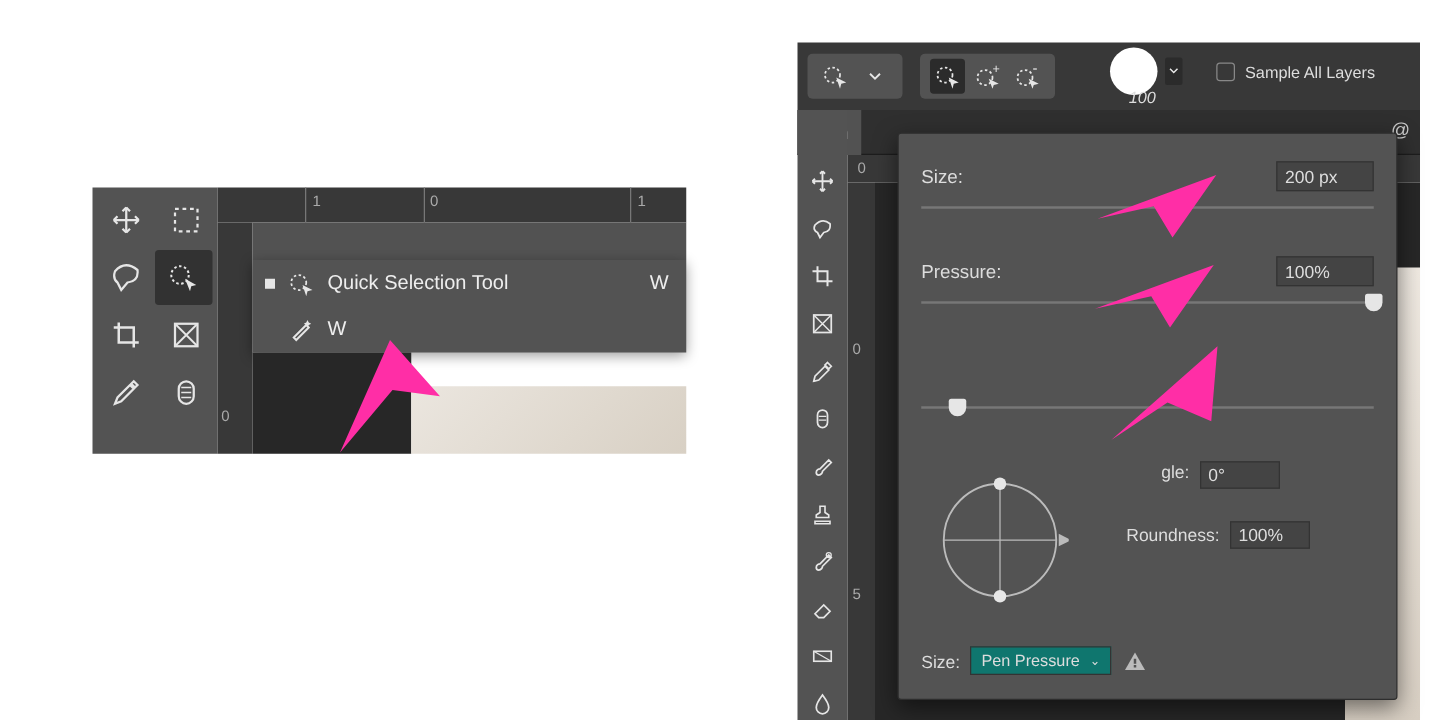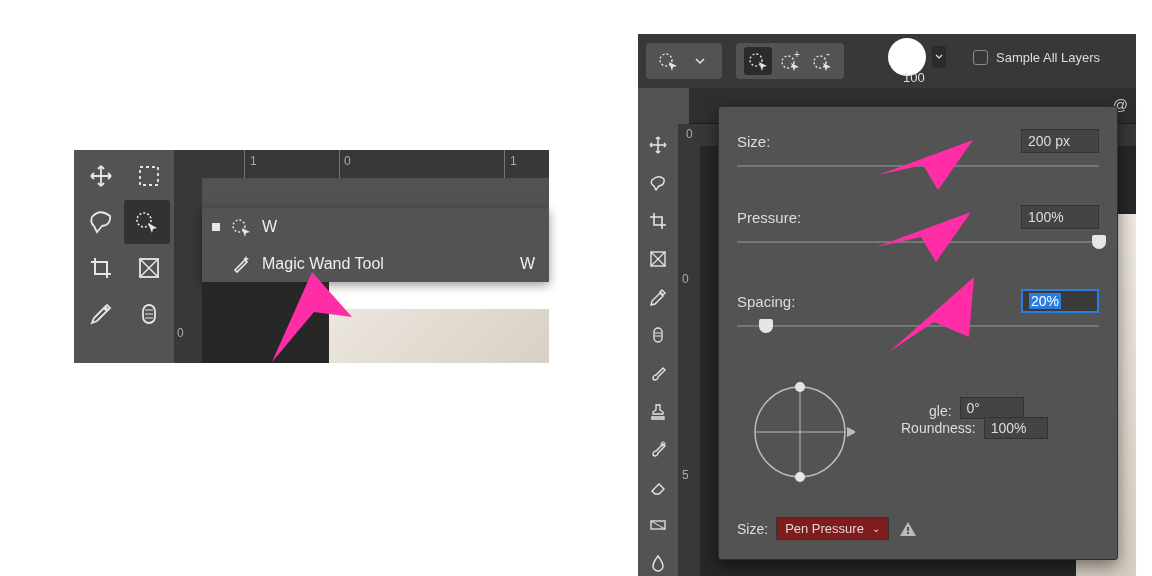--- a/index.html
+++ b/index.html
@@ -27,21 +27,21 @@
 
   
   .rightpanel{position:absolute;left:638px;top:34px;width:498px;height:542px;}
   .topbar{position:absolute;left:0;top:0;width:498px;height:54px;background:#383838;display:flex;align-items:center;}
   .tb-group{display:flex;align-items:center;margin-left:8px;background:#535353;border-radius:4px;padding:4px 6px;}
   .tb-icon{width:28px;height:28px;display:flex;align-items:center;justify-content:center;margin:0 2px;}
   .tb-icon.dark{background:#2b2b2b;border-radius:3px;}
   .circle-brush{position:absolute;left:250px;top:4px;width:38px;height:38px;border-radius:50%;background:#fff;}
   .size-chip{position:absolute;left:292px;top:12px;display:flex;align-items:center;}
   .size-chip .dd{width:14px;height:22px;background:#2b2b2b;border-radius:2px;margin-left:2px;display:flex;align-items:center;justify-content:center;}
-  .size-lbl{font-size:13px;color:#ddd;margin-left:3px;}
+  .size-lbl{font-size:13px;color:#ddd;margin-left:3px;font-style:italic;}
   .chk{position:absolute;left:335px;top:16px;display:flex;align-items:center;}
   .chkbox{width:15px;height:15px;border:1px solid #888;border-radius:3px;margin-right:8px;}
   .tabstrip{position:absolute;left:0;top:54px;width:498px;height:36px;background:#2f2f2f;border-bottom:1px solid #1d1d1d;}
   .tab{position:absolute;left:0;top:0;height:36px;background:#525252;display:flex;align-items:center;padding:0 10px;color:#ccc;font-size:14px;}
   .tab .x{margin-right:8px;color:#ccc;}
   .at{position:absolute;right:8px;top:8px;color:#ccc;font-size:15px;}
   .sidebar-right{position:absolute;left:0;top:54px;width:40px;height:488px;background:#535353;}
   .sb-icon{width:40px;height:38px;display:flex;align-items:center;justify-content:center;color:#e6e6e6;font-size:16px;}
   .ruler-top2{position:absolute;left:40px;top:90px;width:458px;height:22px;background:#383838;}
   .ruler-left2{position:absolute;left:40px;top:112px;width:22px;height:430px;background:#383838;}
@@ -53,21 +53,21 @@
   .bp-input{width:78px;height:24px;background:#444;border:1px solid #333;color:#ddd;font-size:14px;padding:0 6px;display:flex;align-items:center;}
   .bp-input.active{border:2px solid #2a7de1;background:#3a3a3a;}
   .bp-input.active span{background:#2a7de1;color:#fff;padding:0 2px;}
   .slider{position:absolute;left:18px;width:362px;height:14px;}
   .slider .track{position:absolute;top:6px;left:0;width:100%;height:2px;background:#777;}
   .slider .thumb{position:absolute;top:0;width:14px;height:14px;background:#e6e6e6;border-radius:2px 2px 7px 7px;transform:translateX(-50%);}
   .angle-circle{position:absolute;left:26px;top:270px;width:110px;height:110px;}
   .bp-sm-label{color:#ddd;font-size:14px;}
   .bp-sm-input{width:64px;height:22px;background:#444;border:1px solid #333;color:#ddd;font-size:14px;padding:0 6px;display:flex;align-items:center;margin-left:8px;}
   .bot-row{position:absolute;left:18px;top:410px;display:flex;align-items:center;}
-  .select{background:#7f1d1d;border:1px solid #333;padding:3px 8px;margin-left:8px;display:flex;align-items:center;}
+  .select{background:#0f766e;border:1px solid #333;padding:3px 8px;margin-left:8px;display:flex;align-items:center;}
   .select .caret{margin-left:8px;font-size:10px;}
   .warn{margin-left:10px;color:#bbb;}
 
   svg{display:block;}
 </style>
 </head>
 <body>
 
 <div class="leftpanel">
   <div class="toolbar-left">
@@ -134,31 +134,31 @@
 
   <div class="tool-popup">
     <div class="tool-row" style="top:0">
       <div class="sel-dot"></div>
       <span class="rowicon">
         <svg width="22" height="22">
             <circle cx="9" cy="10" r="6" fill="none" stroke="#e6e6e6" stroke-width="1.4" stroke-dasharray="2 2"></circle>
             <path d="M12 12 L20 16 L16 17 L15 21 Z" fill="#e6e6e6"></path>
           </svg>
       </span>
+      <span class="rowlabel">Quick Selection Tool</span>
       <span class="shortcut">W</span>
     </div>
     <div class="tool-row" style="top:37px">
       <div style="width:28px"></div>
       <span class="rowicon">
         <svg width="22" height="22">
             <path d="M5 17L15 7l2 2L7 19z" fill="none" stroke="#e6e6e6" stroke-width="1.6"></path>
             <path d="M16 3l1 2 2 1-2 1-1 2-1-2-2-1 2-1z" fill="#e6e6e6"></path>
           </svg>
       </span>
-      <span class="rowlabel">Magic Wand Tool</span>
       <span class="shortcut">W</span>
     </div>
   </div>
 
   <div class="gray-patch"></div>
   <div class="photo-patch"></div>
 
   <svg class="arrow" style="left:178px;top:112px" width="110" height="110">
     <path d="M20 100 L60 10 L100 55 L62 50 Z" fill="#ff2ea6"></path>
   </svg>
@@ -318,41 +318,35 @@
       <span class="bp-label">Pressure:</span>
       <div class="bp-input">
           <span>100%</span>
         </div>
     </div>
     <div class="slider" style="top:128px">
       <div class="track"></div>
       <div class="thumb" style="left:100%"></div>
     </div>
 
-    <div class="bp-row" style="top:182px">
-      <span class="bp-label">Spacing:</span>
-      <div class="bp-input active">
-          <span>20%</span>
-        </div>
-    </div>
     <div class="slider" style="top:212px">
       <div class="track"></div>
       <div class="thumb" style="left:8%"></div>
     </div>
 
     <svg class="angle-circle" width="110" height="110">
       <circle cx="55" cy="55" r="45" fill="none" stroke="#bbb" stroke-width="1.5"></circle>
       <line x1="10" y1="55" x2="100" y2="55" stroke="#bbb" stroke-width="1"></line>
       <line x1="55" y1="10" x2="55" y2="100" stroke="#bbb" stroke-width="1"></line>
       <circle cx="55" cy="10" r="5" fill="#e6e6e6"></circle>
       <circle cx="55" cy="100" r="5" fill="#e6e6e6"></circle>
       <path d="M102 50 l10 5 -10 5 z" fill="#bbb"></path>
     </svg>
 
-    <div style="position:absolute;left:210px;top:290px;display:flex;align-items:flex-end">
+    <div style="position:absolute;left:210px;top:262px;display:flex;align-items:flex-start">
       <span class="bp-sm-label">gle:</span>
       <div class="bp-sm-input">
           <span>0°</span>
         </div>
     </div>
     <div style="position:absolute;left:182px;top:310px;display:flex;align-items:center">
       <span class="bp-sm-label">Roundness:</span>
       <div class="bp-sm-input" style="width:64px">
           <span>100%</span>
         </div>

